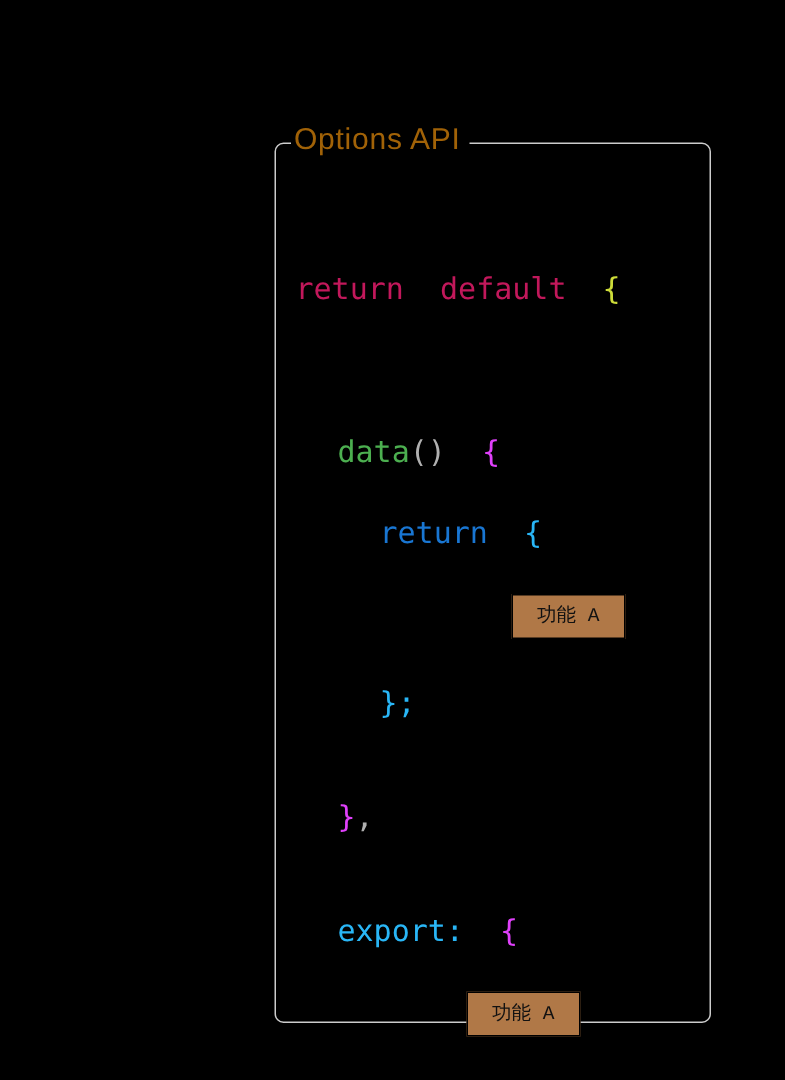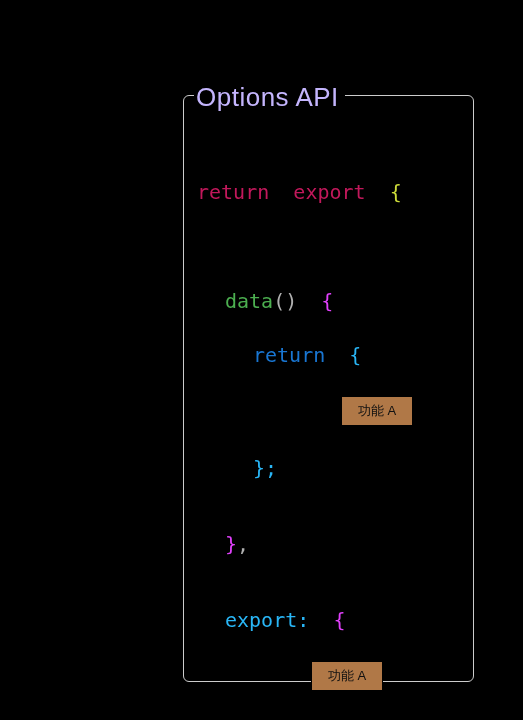--- a/index.html
+++ b/index.html
@@ -18,22 +18,22 @@
     width: 291px;
     height: 587px;
     border: 1px solid #ccc;
     border-radius: 6px;
   }
   .legend {
     position: absolute;
     left: 194px;
     top: 82px;
     background: #000;
-    color: #c4b5fd;
-    font-size: 26px;
+    color: #a16207;
+    font-size: 20px;
     font-weight: 400;
     padding: 0 6px 0 2px;
     letter-spacing: 0.5px;
   }
   .code {
     position: absolute;
     left: 0; top: 0; right: 0; bottom: 0;
     padding: 30px 12px 12px 14px;
     font-family: "Menlo", "Consolas", monospace;
     font-size: 20px;
@@ -52,21 +52,21 @@
   .comma      { color: #b0b0b0; }
   .indent0 { padding-left: 0px; }
   .indent1 { padding-left: 28px; margin-top: 22px; }
   .indent2 { padding-left: 56px; }
   .line { display: block; position: relative; }
 
   .tag {
     display: inline-block;
     border: 1px solid #000;
     font-size: 13px;
-    font-family: Liberation Sans, sans-serif;
+    font-family: Liberation Mono, monospace;
     padding: 5px 16px;
     color: #111;
     text-align: center;
     white-space: nowrap;
     min-width: 68px;
   }
   .tag-a { background: #b07847; }
   .tag-b { background: #5ad433; }
   .tag-row {
     display: block;
@@ -78,21 +78,21 @@
   }
 </style>
 </head>
 <body>
 
 <div class="panel"></div>
 <div class="legend">Options API</div>
 
 <div class="code" style="left:183px; top:95px; width:291px;">
 
-<span class="line indent0"><span class="kw-export">return</span>  <span class="kw-default">export</span>  <span class="brace-y">{</span></span>
+<span class="line indent0"><span class="kw-export">return</span>  <span class="kw-default">default</span>  <span class="brace-y">{</span></span>
 <span class="line" style="height:6px;"></span>
 <span class="line indent1"><span class="fn-data">data</span><span class="fn-paren">()</span>  <span class="brace-p">{</span></span>
 <span class="line indent2"><span class="kw-return">return</span>  <span class="brace-b">{</span></span>
 <span class="tag-row"><span class="tag tag-a" style="left:144px;">功能 A</span></span>
 <span class="line indent2" style="margin-top:4px;"><span class="brace-b">};</span></span>
 <span class="line indent1"><span class="brace-p">}</span><span class="comma">,</span></span>
 <span class="line indent1"><span class="prop">export:</span>  <span class="brace-p">{</span></span>
 <span class="tag-row"><span class="tag tag-a" style="left:114px;">功能 A</span></span>
 <span class="tag-row" style="margin-top:4px;"><span class="tag tag-b" style="left:114px;">功能 B</span></span>
 

